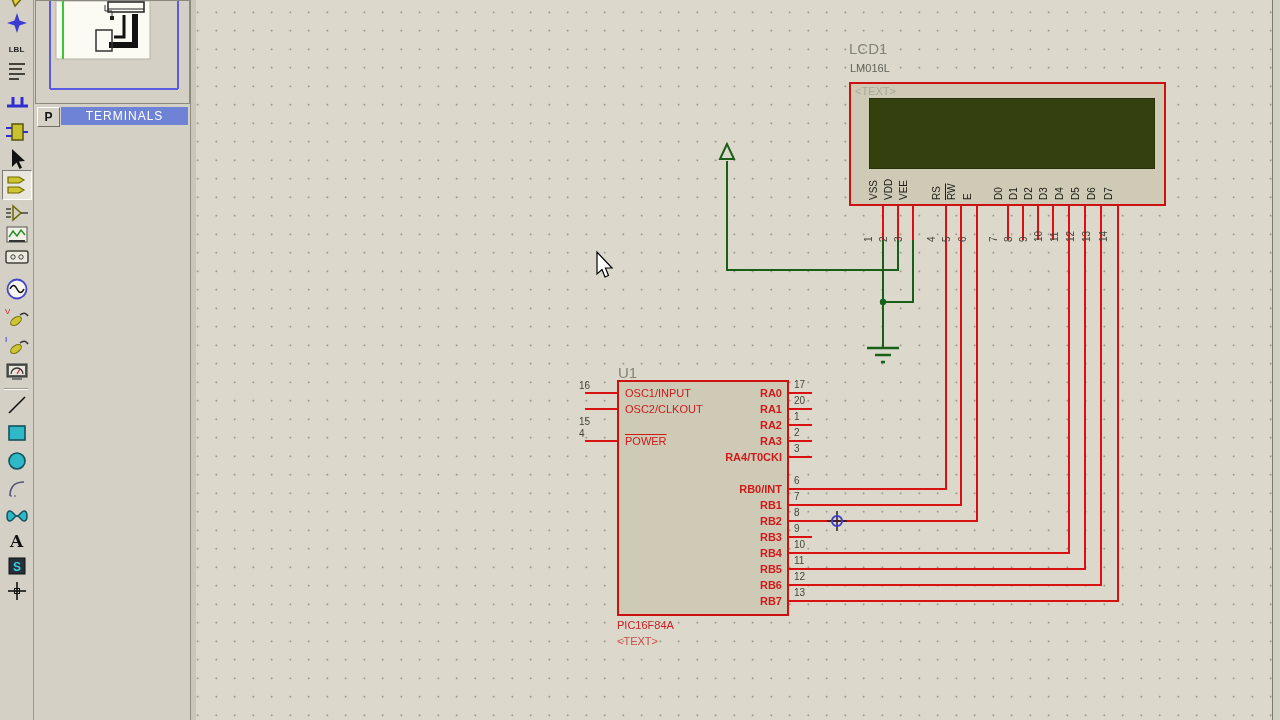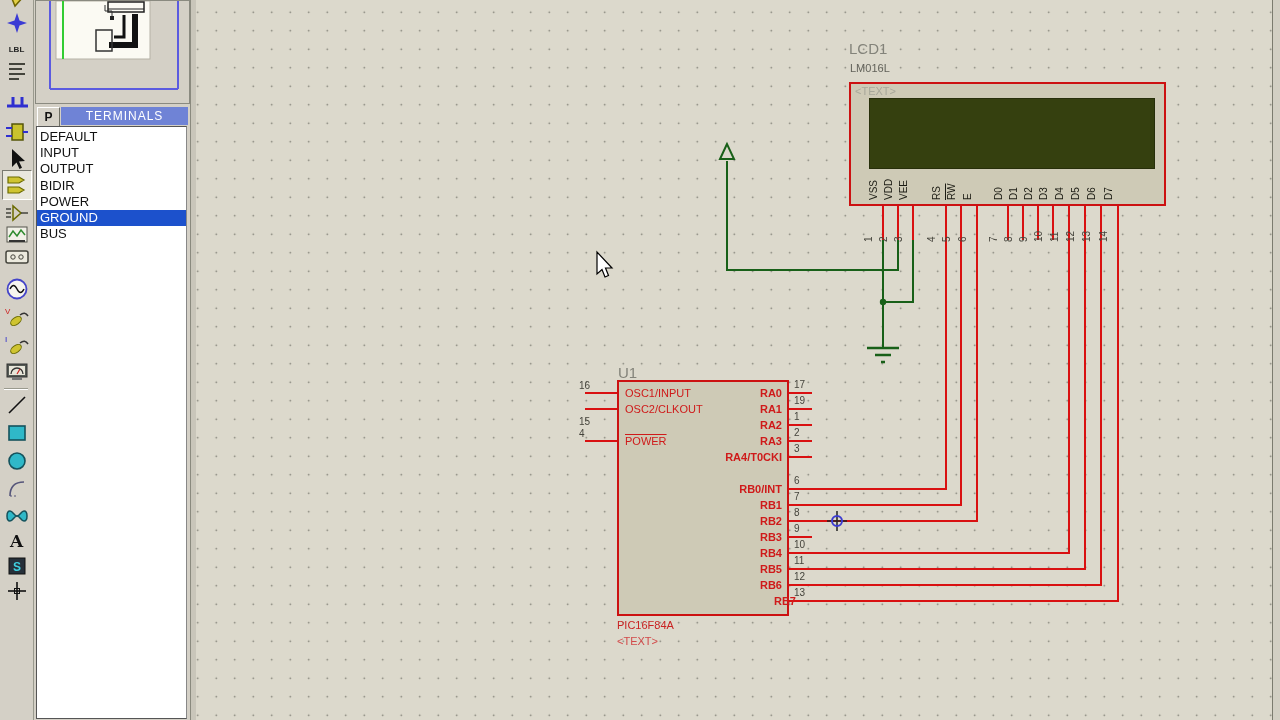--- a/index.html
+++ b/index.html
@@ -245,29 +245,20 @@
       <polyline points="69,4 69,10 76,10 76,15" fill="none" stroke="#333"></polyline>
       <rect x="74" y="15" width="4" height="4" fill="#222"></rect>
     </svg>
   </div>
 
   <div id="selector-header" class="abs">
     <div id="p-button" class="abs">P</div>
     <div id="selector-title" class="abs">TERMINALS</div>
   </div>
 
-  <div id="selector-list" class="abs">
-    <div class="sel-row">DEFAULT</div>
-    <div class="sel-row">INPUT</div>
-    <div class="sel-row">OUTPUT</div>
-    <div class="sel-row">BIDIR</div>
-    <div class="sel-row">POWER</div>
-    <div class="sel-row selected">GROUND</div>
-    <div class="sel-row">BUS</div>
-  </div>
 </div>
 
 <div id="splitter" class="abs"></div>
 
 <div id="canvas" class="abs">
 
   <svg class="abs" style="left:0;top:0" width="1084" height="720">
 
     <g stroke="#186018" stroke-width="2" fill="none">
       <polygon points="531,144 524,159 538,159"></polygon>
@@ -377,24 +368,24 @@
   <div class="pin-name r" style="left:470px;top:419px">RA2</div>
   <div class="pin-name r" style="left:470px;top:435px">RA3</div>
   <div class="pin-name r" style="left:470px;top:451px">RA4/T0CKI</div>
   <div class="pin-name r" style="left:470px;top:483px">RB0/INT</div>
   <div class="pin-name r" style="left:470px;top:499px">RB1</div>
   <div class="pin-name r" style="left:470px;top:515px">RB2</div>
   <div class="pin-name r" style="left:470px;top:531px">RB3</div>
   <div class="pin-name r" style="left:470px;top:547px">RB4</div>
   <div class="pin-name r" style="left:470px;top:563px">RB5</div>
   <div class="pin-name r" style="left:470px;top:579px">RB6</div>
-  <div class="pin-name r" style="left:484px;top:595px">RB7</div>
+  <div class="pin-name r" style="left:470px;top:595px">RB7</div>
 
   <div class="pin-num" style="left:598px;top:379px;width:26px">17</div>
-  <div class="pin-num" style="left:598px;top:395px;width:26px">19</div>
+  <div class="pin-num" style="left:598px;top:395px;width:26px">20</div>
   <div class="pin-num" style="left:598px;top:411px;width:26px">1</div>
   <div class="pin-num" style="left:598px;top:427px;width:26px">2</div>
   <div class="pin-num" style="left:598px;top:443px;width:26px">3</div>
   <div class="pin-num" style="left:598px;top:475px;width:26px">6</div>
   <div class="pin-num" style="left:598px;top:491px;width:26px">7</div>
   <div class="pin-num" style="left:598px;top:507px;width:26px">8</div>
   <div class="pin-num" style="left:598px;top:523px;width:26px">9</div>
   <div class="pin-num" style="left:598px;top:539px;width:26px">10</div>
   <div class="pin-num" style="left:598px;top:555px;width:26px">11</div>
   <div class="pin-num" style="left:598px;top:571px;width:26px">12</div>

